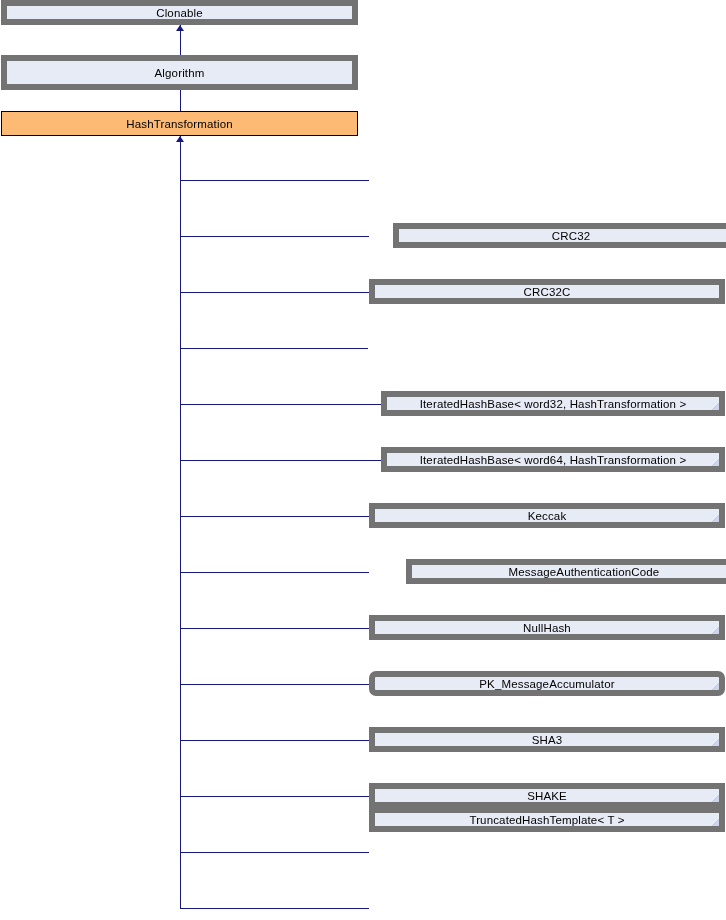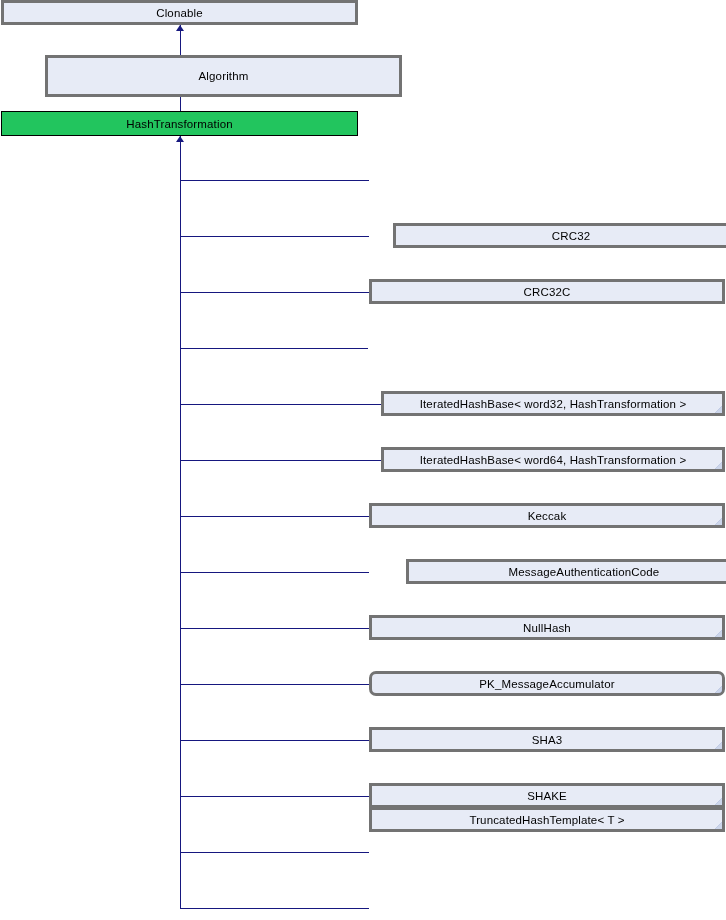--- a/index.html
+++ b/index.html
@@ -9,30 +9,30 @@
     font-family:"Liberation Sans","DejaVu Sans",sans-serif;
     overflow:hidden;
   }
   #graph{position:relative;width:726px;height:920px;}
 
   
   .node{
     position:absolute;
     box-sizing:border-box;
     background:#e7ebf6;
-    border:3px solid #737373;
+    border:6px solid #737373;
     display:flex;align-items:center;justify-content:center;
     font-size:11.5px;
     color:#000000;
     letter-spacing:.15px;
     white-space:nowrap;
     overflow:hidden;
   }
   .node.root{
-    background:#22c55e;
+    background:#fdba74;
     border:1px solid #000000;
     justify-content:center;
   }
   
   .node.tmpl::after{
     content:"";
     position:absolute;
     right:-1px;bottom:-1px;
     width:0;height:0;
     border-left:9px solid transparent;
@@ -80,21 +80,21 @@
     <div class="edge-h" style="left: 180px; top: 572px; width: 189px;"></div>
     <div class="edge-h" style="left: 180px; top: 628px; width: 189px;"></div>
     <div class="edge-h" style="left: 180px; top: 684px; width: 189px;"></div>
     <div class="edge-h" style="left: 180px; top: 740px; width: 189px;"></div>
     <div class="edge-h" style="left: 180px; top: 796px; width: 189px;"></div>
     <div class="edge-h" style="left: 180px; top: 852px; width: 189px;"></div>
     <div class="edge-h" style="left: 180px; top: 908px; width: 189px;"></div>
     <div class="node" style="left: 1px; top: 0px; width: 357px; height: 25px;">
       <span class="lbl">Clonable</span>
     </div>
-    <div class="node" style="left: 1px; top: 55px; width: 357px; height: 42px; margin-left: 44px;">
+    <div class="node" style="left: 1px; top: 55px; width: 357px; height: 35px;">
       <span class="lbl">Algorithm</span>
     </div>
     <div class="node root" style="left: 1px; top: 111px; width: 357px; height: 25px;">
       <span class="lbl">HashTransformation</span>
     </div>
     <div class="node tmpl" style="left: 381px; top: 391px; width: 344px; height: 25px;">
       <span class="lbl">IteratedHashBase&lt; word32, HashTransformation &gt;</span>
     </div>
     <div class="node tmpl" style="left: 381px; top: 447px; width: 344px; height: 25px;">
       <span class="lbl">IteratedHashBase&lt; word64, HashTransformation &gt;</span>

